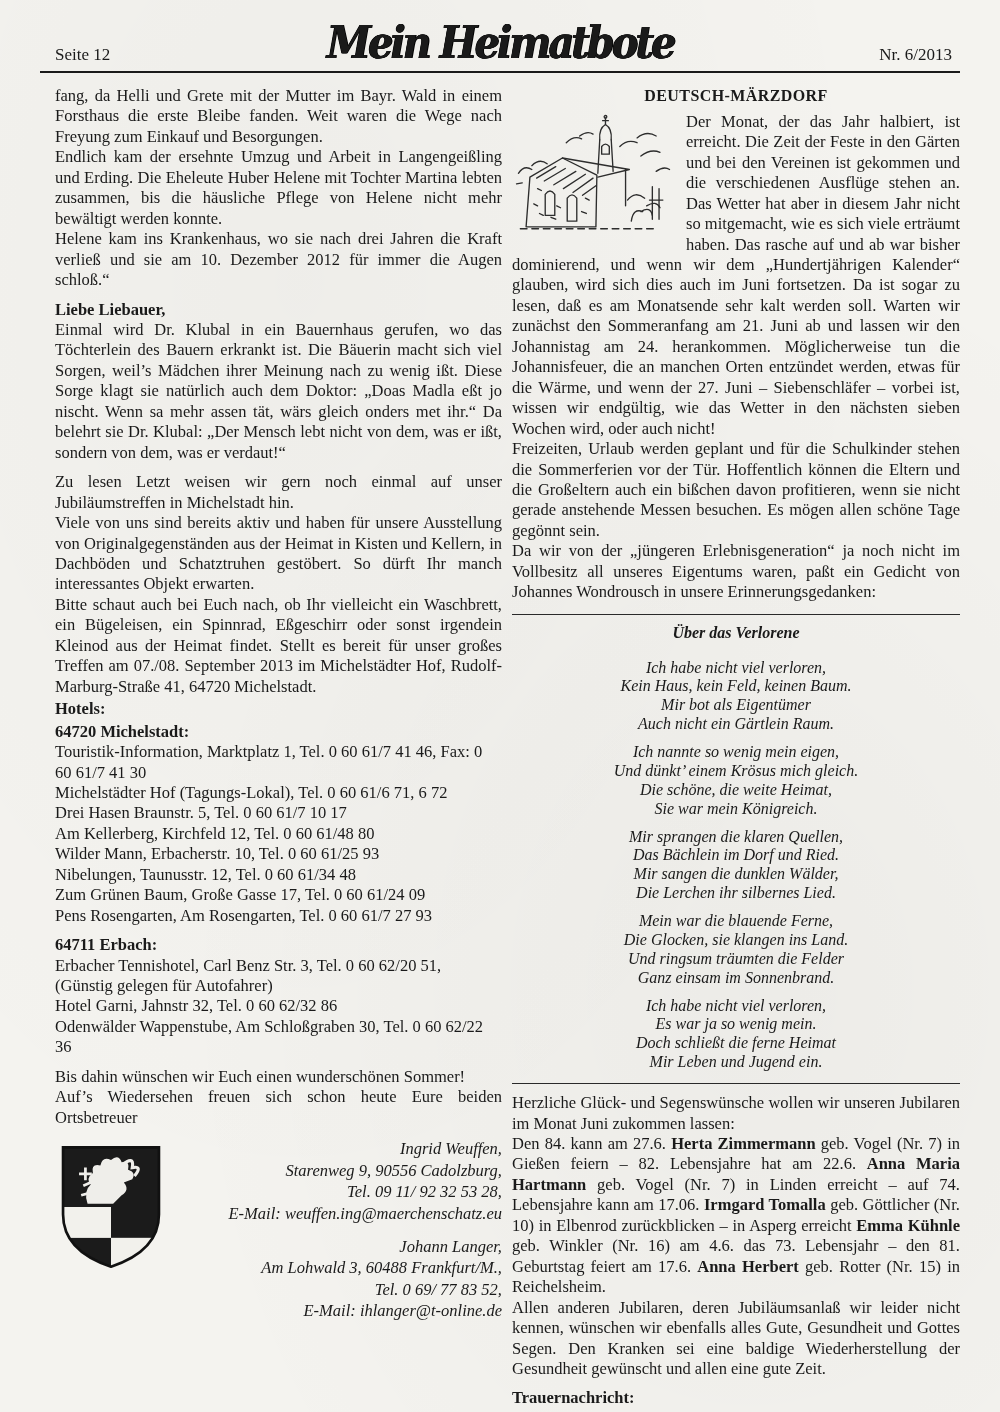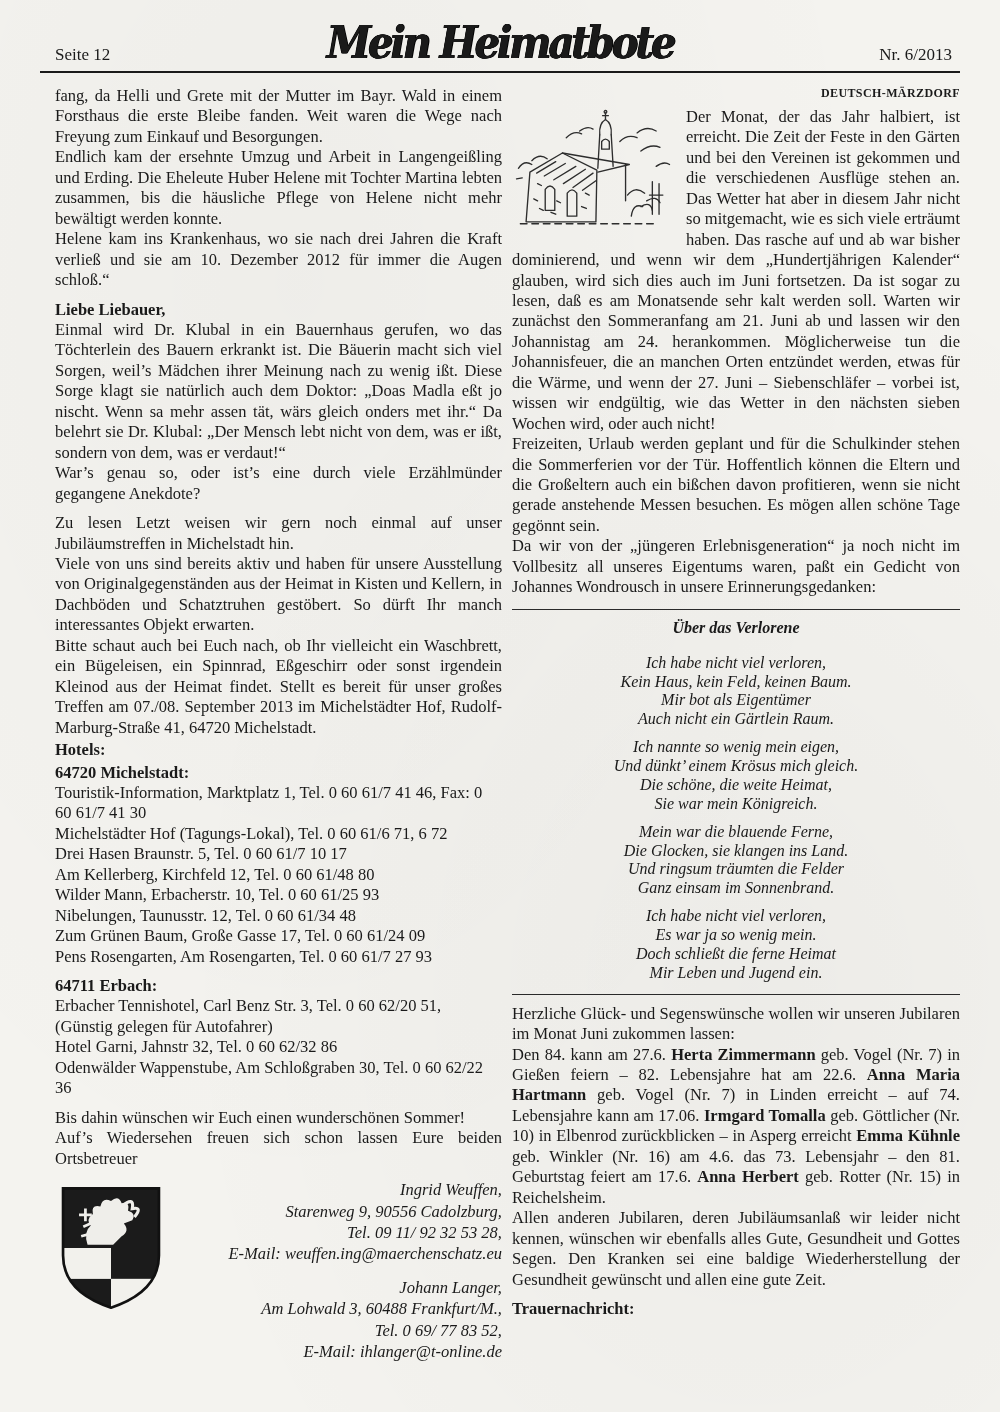--- a/index.html
+++ b/index.html
@@ -25,21 +25,21 @@
   
   .col{position:absolute;top:86px;font-size:16.5px;line-height:1.24;}
   .col-left{left:55px;width:447px;}
   .col-right{left:512px;width:448px;}
   p{margin:0;text-align:justify;}
   .gap{margin-top:9px;}
   h3.runhead{font-size:16.5px;margin:9px 0 0 0;font-weight:bold;}
   h3.tight{margin-top:2px;}
   .prelist{white-space:pre-line;text-align:left;margin:0;}
   
-  .sectionhead{text-align:right;font-weight:bold;font-size:12px;letter-spacing:0.4px;margin:0 0 6px 0;}
+  .sectionhead{text-align:center;font-weight:bold;font-size:16px;letter-spacing:0.4px;margin:0 0 6px 0;}
   .church{float:left;margin:2px 10px 2px 0;}
   .hrule{border:none;border-top:1.5px solid #2a2a2a;margin:11px 0 9px 0;}
   .poem{text-align:center;font-style:italic;font-size:16px;line-height:1.18;}
   .poem-title{font-weight:bold;margin-bottom:16px;}
   .stanza{white-space:pre-line;margin-bottom:9px;}
   .poem-author{text-align:right;font-style:italic;padding-right:22px;margin-top:-2px;}
   
   .contactwrap{position:relative;margin-top:10px;min-height:160px;}
   .shield{float:left;margin:4px 14px 0 2px;}
   .contact{text-align:right;font-style:italic;line-height:1.3;white-space:pre-line;}
@@ -56,21 +56,20 @@
     <span class="issue">Nr. 6/2013</span>
   </div>
 
   <section class="col col-left">
     <p>fang, da Helli und Grete mit der Mutter im Bayr. Wald in einem Forsthaus die erste Bleibe fanden. Weit waren die Wege nach Freyung zum Einkauf und Besorgungen.</p>
     <p>Endlich kam der ersehnte Umzug und Arbeit in Langengeißling und Erding. Die Eheleute Huber Helene mit Tochter Martina lebten zusammen, bis die häusliche Pflege von Helene nicht mehr bewältigt werden konnte.</p>
     <p>Helene kam ins Krankenhaus, wo sie nach drei Jahren die Kraft verließ und sie am 10. Dezember 2012 für immer die Augen schloß.“</p>
 
     <h3 class="runhead">Liebe Liebauer,</h3>
     <p>Einmal wird Dr. Klubal in ein Bauernhaus gerufen, wo das Töchterlein des Bauern erkrankt ist. Die Bäuerin macht sich viel Sorgen, weil’s Mädchen ihrer Meinung nach zu wenig ißt. Diese Sorge klagt sie natürlich auch dem Doktor: „Doas Madla eßt jo nischt. Wenn sa mehr assen tät, wärs gleich onders met ihr.“ Da belehrt sie Dr. Klubal: „Der Mensch lebt nicht von dem, was er ißt, sondern von dem, was er verdaut!“</p>
-    <p>War’s genau so, oder ist’s eine durch viele Erzählmünder gegangene Anekdote?</p>
 
     <p class="gap">Zu lesen Letzt weisen wir gern noch einmal auf unser Jubiläumstreffen in Michelstadt hin.</p>
     <p>Viele von uns sind bereits aktiv und haben für unsere Ausstellung von Originalgegenständen aus der Heimat in Kisten und Kellern, in Dachböden und Schatztruhen gestöbert. So dürft Ihr manch interessantes Objekt erwarten.</p>
     <p>Bitte schaut auch bei Euch nach, ob Ihr vielleicht ein Waschbrett, ein Bügeleisen, ein Spinnrad, Eßgeschirr oder sonst irgendein Kleinod aus der Heimat findet. Stellt es bereit für unser großes Treffen am 07./08. September 2013 im Michelstädter Hof, Rudolf-Marburg-Straße 41, 64720 Michelstadt.</p>
 
     <h3 class="runhead tight">Hotels:</h3>
     <h3 class="runhead tight">64720 Michelstadt:</h3>
     <div class="prelist">Touristik-Information, Marktplatz 1, Tel. 0 60 61/7 41 46, Fax: 0 60 61/7 41 30
 Michelstädter Hof (Tagungs-Lokal), Tel. 0 60 61/6 71, 6 72
 Drei Hasen Braunstr. 5, Tel. 0 60 61/7 10 17
@@ -78,21 +77,21 @@
 Wilder Mann, Erbacherstr. 10, Tel. 0 60 61/25 93
 Nibelungen, Taunusstr. 12, Tel. 0 60 61/34 48
 Zum Grünen Baum, Große Gasse 17, Tel. 0 60 61/24 09
 Pens Rosengarten, Am Rosengarten, Tel. 0 60 61/7 27 93</div>
     <h3 class="runhead">64711 Erbach:</h3>
     <div class="prelist">Erbacher Tennishotel, Carl Benz Str. 3, Tel. 0 60 62/20 51, (Günstig gelegen für Autofahrer)
 Hotel Garni, Jahnstr 32, Tel. 0 60 62/32 86
 Odenwälder Wappenstube, Am Schloßgraben 30, Tel. 0 60 62/22 36</div>
 
     <p class="gap">Bis dahin wünschen wir Euch einen wunderschönen Sommer!</p>
-    <p>Auf’s Wiedersehen freuen sich schon lassen Eure beiden Ortsbetreuer</p>
+    <p>Auf’s Wiedersehen freuen sich schon heute Eure beiden Ortsbetreuer</p>
 
     <div class="contactwrap">
       <svg class="shield" width="108" height="130" viewBox="0 0 100 122" aria-hidden="true">
         <defs>
             <clipPath id="shieldClip">
               <path d="M5 5 H95 V68 Q95 102 50 117 Q5 102 5 68 Z"></path>
             </clipPath>
           </defs>
         <g clip-path="url(#shieldClip)">
           <rect x="0" y="0" width="100" height="61" fill="#1b1b1b"></rect>
@@ -161,20 +160,24 @@
     <div class="poem">
       <div class="poem-title">Über das Verlorene</div>
       <div class="stanza">Ich habe nicht viel verloren,
 Kein Haus, kein Feld, keinen Baum.
 Mir bot als Eigentümer
 Auch nicht ein Gärtlein Raum.</div>
       <div class="stanza">Ich nannte so wenig mein eigen,
 Und dünkt’ einem Krösus mich gleich.
 Die schöne, die weite Heimat,
 Sie war mein Königreich.</div>
+      <div class="stanza">Mir sprangen die klaren Quellen,
+Das Bächlein im Dorf und Ried.
+Mir sangen die dunklen Wälder,
+Die Lerchen ihr silbernes Lied.</div>
       <div class="stanza">Mein war die blauende Ferne,
 Die Glocken, sie klangen ins Land.
 Und ringsum träumten die Felder
 Ganz einsam im Sonnenbrand.</div>
       <div class="stanza">Ich habe nicht viel verloren,
 Es war ja so wenig mein.
 Doch schließt die ferne Heimat
 Mir Leben und Jugend ein.</div>
     </div>
 

